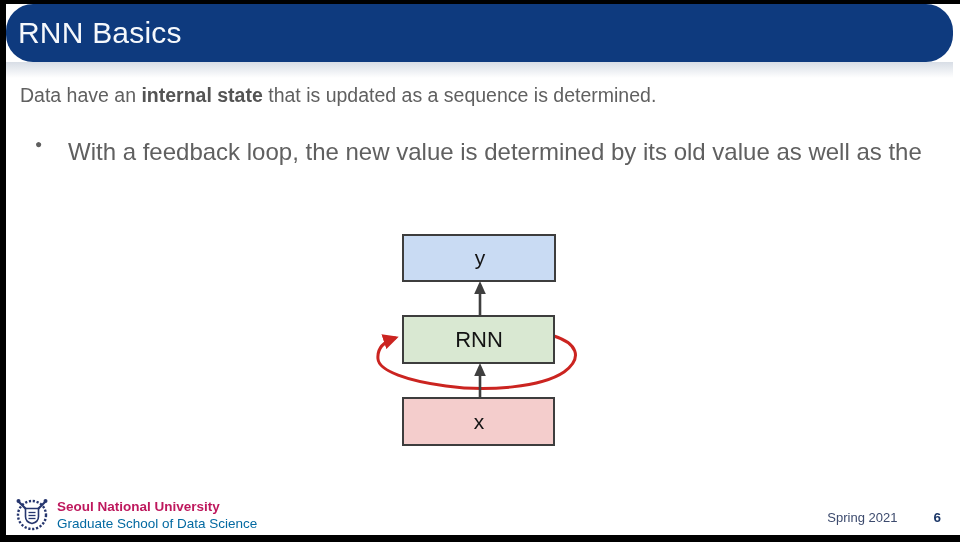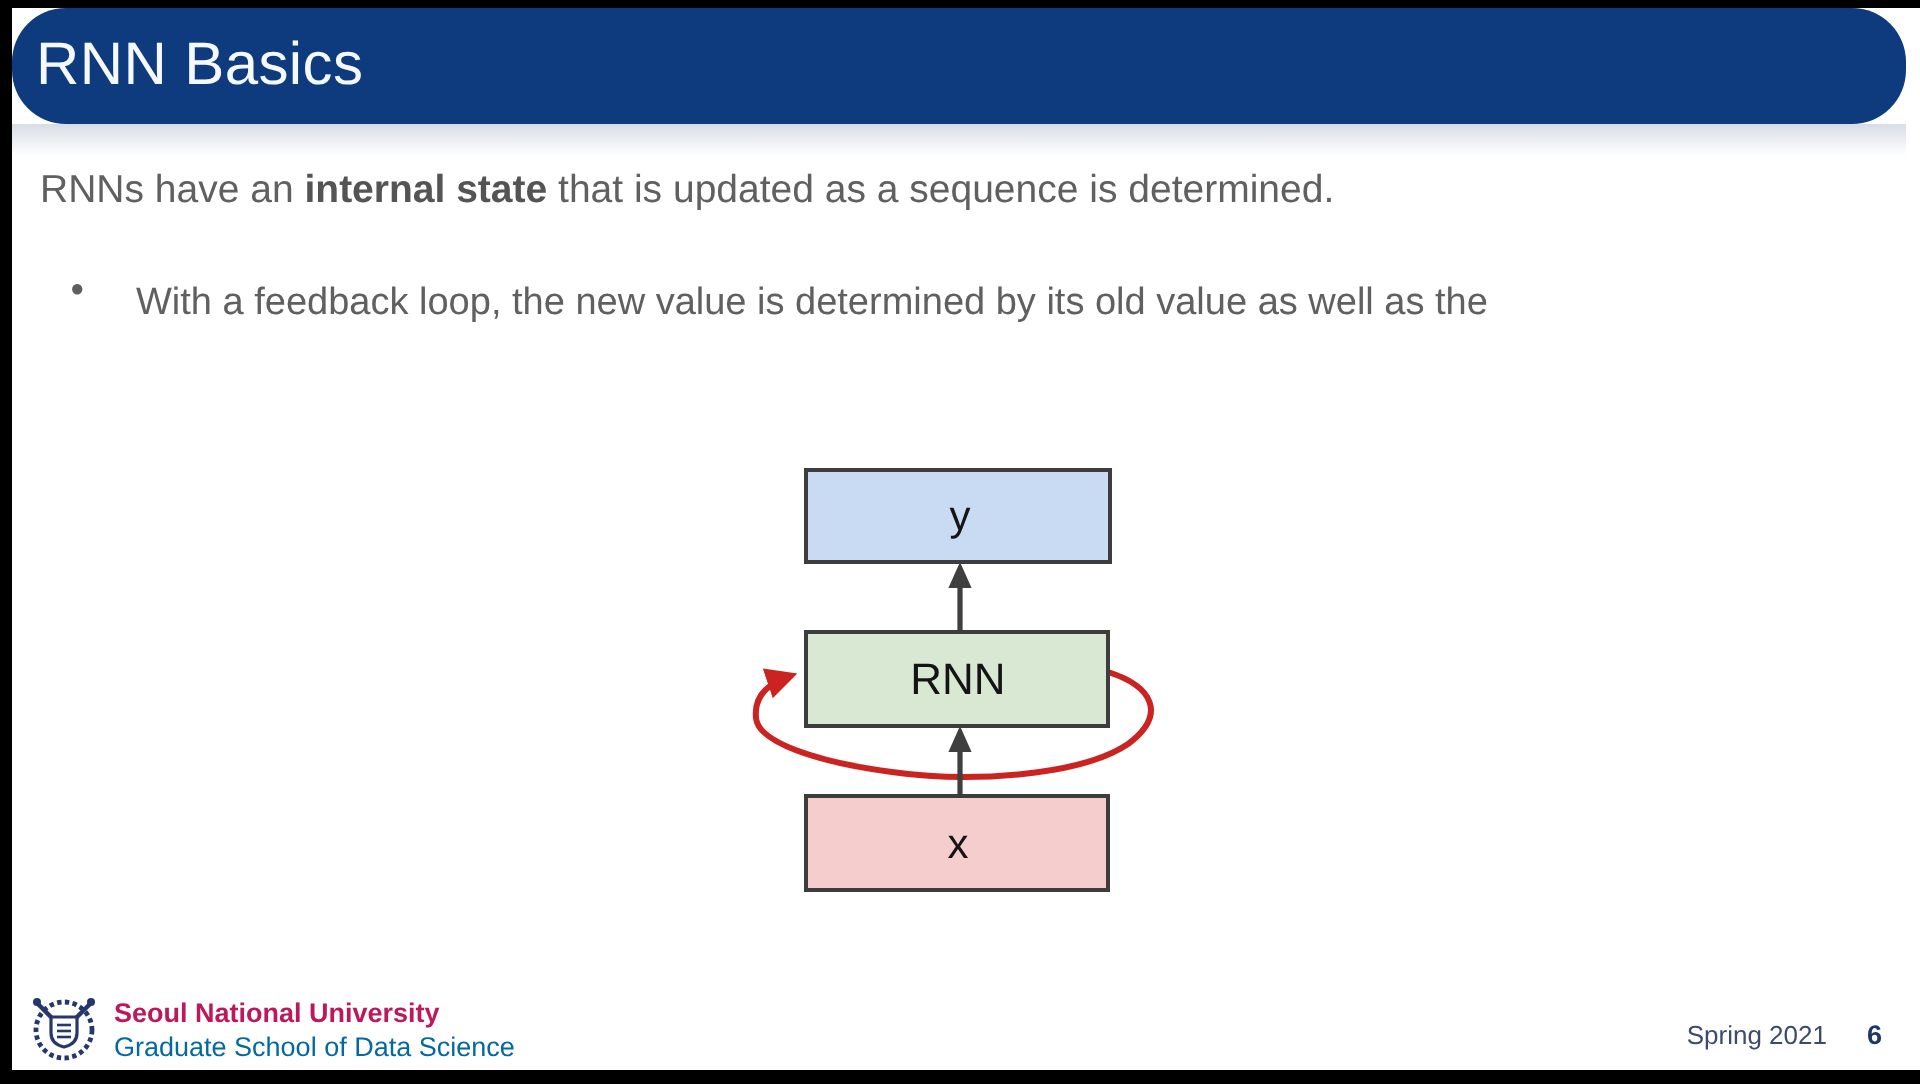--- a/index.html
+++ b/index.html
@@ -36,58 +36,58 @@
     font-size: 19.5px; color: #606060; line-height: 27px;
   }
   .statement b { font-weight: 700; color: #545454; margin-top: 20px; }
 
   .bullet-marker {
     position: absolute; left: 29px; top: 134px;
     font-size: 12px; color: #5f5f5f; line-height: 12px;
   }
   .bullet-text {
     position: absolute; left: 62px; top: 131px; width: 870px;
-    font-size: 19px; color: #606060; line-height: 33px;
+    font-size: 24px; color: #606060; line-height: 33px;
   }
 
   .diagram-svg { position: absolute; left: 364px; top: 222px; }
   .diagram-svg text {
     font-family: "Liberation Sans", sans-serif;
     fill: #141414;
   }
 
   .footer-logo { position: absolute; left: 6px; top: 490px; }
 
   .footer-org { position: absolute; left: 51px; top: 494px; line-height: 17px; }
   .footer-university { font-size: 13.5px; font-weight: 700; color: #be185d; }
   .footer-school     { font-size: 13.5px; color: #0369a1; }
 
   .footer-right {
     position: absolute; right: 12px; top: 506px;
-    display: flex; align-items: center; gap: 20px;
+    display: flex; align-items: center; gap: 36px;
   }
   .footer-term { font-size: 13px; color: #3c4a6d; }
   .footer-page { font-size: 13.5px; font-weight: 700; color: #1c3768; }
 </style>
 </head>
 <body>
 
 <div class="bar-top"></div>
 <div class="bar-left"></div>
 <div class="bar-bottom"></div>
 
 <div class="slide">
 
   <div class="slide-header">
     <span class="slide-title">RNN Basics</span>
   </div>
   <div class="header-shadow"></div>
 
   <div class="statement">
-    <span>RNNs have an </span><b>internal state</b><span> that is updated as a sequence is determined.</span>
+    <span>Data have an </span><b>internal state</b><span> that is updated as a sequence is determined.</span>
   </div>
 
   <span class="bullet-marker">●</span>
   <div class="bullet-text">
     <div>With a feedback loop, the new value is determined by its old value as well as the</div>
   </div>
 
   <svg class="diagram-svg" width="222" height="228" viewBox="0 0 222 228">
     <defs>
       <marker id="redArrow" viewBox="0 0 10 10" refX="7.5" refY="5" markerWidth="5.2" markerHeight="5.2" orient="auto">

